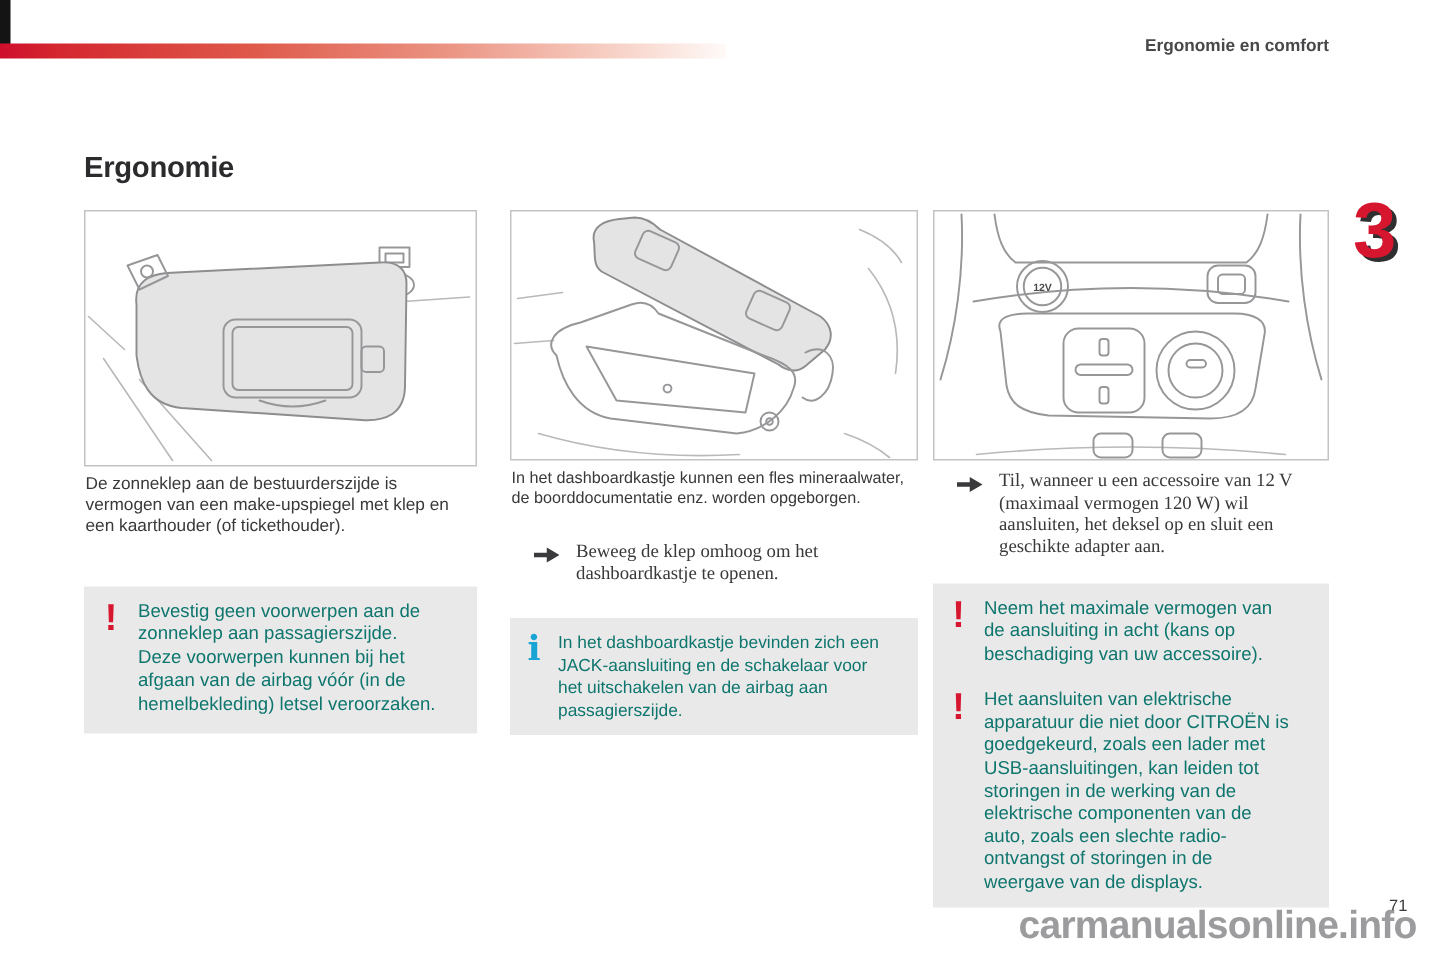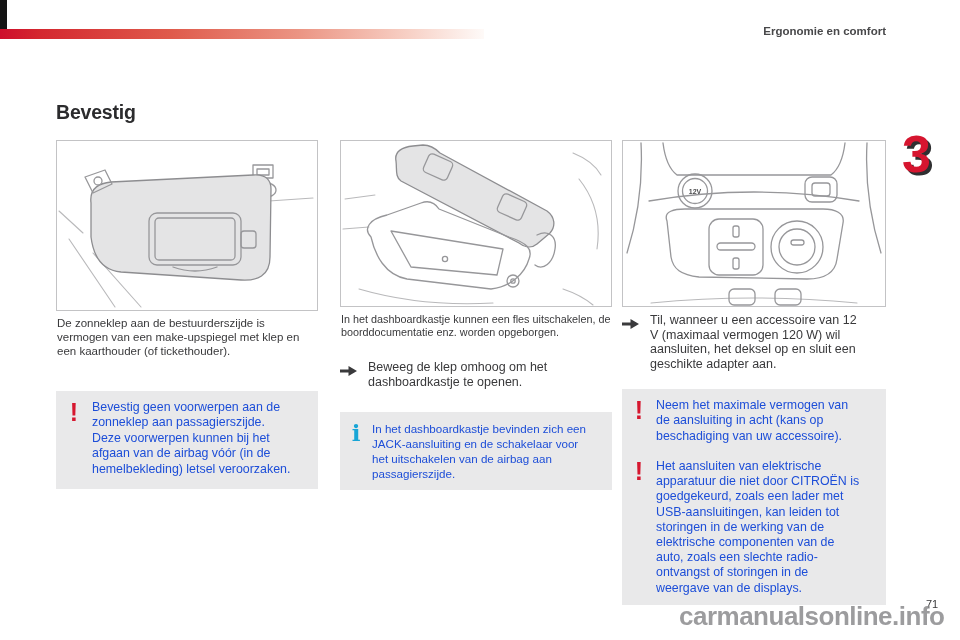--- a/index.html
+++ b/index.html
@@ -20,29 +20,29 @@
   #col2{left:340px;width:272px;}
   #col3{left:622px;width:264px;}
 
   .h1{position:absolute;top:101px;left:0;font-size:19.5px;font-weight:bold;color:#2b2b2d;letter-spacing:-0.2px;white-space:nowrap;}
 
   .frame{position:absolute;left:0;top:140px;background:#ffffff;border:1px solid #c3c3c5;box-sizing:border-box;}
   .frame svg{display:block;}
 
   .caption{position:absolute;left:1px;font-size:11.5px;line-height:14px;color:#39393b;}
 
-  .bullet{position:absolute;left:0;display:flex;align-items:flex-start;}
+  .bullet{position:absolute;left:16px;display:flex;align-items:flex-start;font-family:Liberation Serif, serif;}
   .bullet .arr{flex:0 0 17px;margin-top:3px;margin-right:11px;}
   .bullet .btxt{font-size:12.5px;line-height:14.5px;color:#39393b;}
 
   .notebox{position:absolute;left:0;background:#e9e9ea;display:flex;align-items:flex-start;box-sizing:border-box;}
   .note-icon{flex:0 0 36px;text-align:center;}
   .warn-glyph{display:block;margin-top:8px;color:#d6172f;font-weight:900;font-size:25px;line-height:26px;}
   .info-glyph{display:block;margin-top:9px;color:#18a5d6;font-family:"DejaVu Serif",serif;font-weight:bold;font-size:23px;line-height:24px;}
-  .note-text{flex:1;font-size:12.4px;line-height:15.4px;color:#1d4ed8;padding:9px 24px 9px 0;}
+  .note-text{flex:1;font-size:12.4px;line-height:15.4px;color:#0f766e;padding:9px 24px 9px 0;}
 
   
   #page-number{position:absolute;left:926px;top:598px;font-size:11px;font-weight:normal;color:#39393b;z-index:1;}
   #watermark{position:absolute;left:679px;top:601px;font-size:26px;font-weight:bold;color:#8f8f91;
              letter-spacing:-0.5px;opacity:0.88;z-index:2;white-space:nowrap;}
 
   .art{stroke:#97979a;fill:none;stroke-width:1.3;stroke-linecap:round;stroke-linejoin:round;}
   .art-light{stroke:#b9b9bb;fill:none;stroke-width:1.1;stroke-linecap:round;}
   .art-fill{stroke:#8d8d90;fill:#e4e4e5;stroke-width:1.3;stroke-linejoin:round;}
 </style>
@@ -50,21 +50,21 @@
 <body>
 
 <div id="page">
 
   <div id="corner-tick"></div>
   <div id="red-bar"></div>
   <div id="section-title">Ergonomie en comfort</div>
   <div id="chapter-number">3</div>
 
   <div class="col" id="col1">
-    <div class="h1">Bevestig</div>
+    <div class="h1">Ergonomie</div>
 
     <div class="frame" style="width:262px;height:171px;">
       <svg width="260" height="169" viewBox="0 0 260 169">
         <path class="art-light" d="M212,60 L256,57"></path>
         <path class="art-light" d="M12,98 L58,166 M36,112 L84,166 M2,70 L26,92"></path>
         <path class="art" d="M196,24 h20 v13 h-20 z M200,28 h12 v6 h-12 z"></path>
         <ellipse class="art" cx="206" cy="49" rx="13" ry="8" fill="#ffffff"></ellipse>
         <path class="art-fill" d="M34,62 C32,46 44,42 54,41 L196,34 C210,33 214,40 214,48 L213,116 C213,135 200,140 184,139 L64,131 C42,129 36,112 34,96 Z"></path>
         <path class="art" d="M28,36 l20,-7 7,14 -19,9 z" fill="#f4f4f5"></path>
         <circle class="art" cx="41" cy="40" r="4" fill="#ffffff"></circle>
@@ -95,21 +95,21 @@
         <rect class="art" x="158" y="56" width="26" height="20" rx="4" transform="rotate(24 171 66)" fill="#f2f2f3"></rect>
         <path class="art" d="M30,96 C22,88 28,78 46,74 L80,62 C88,59 94,62 98,68 L168,96 C186,102 192,108 188,118 C184,132 170,146 150,148 L66,138 C44,134 34,114 30,96 Z" fill="#ffffff"></path>
         <path class="art" d="M50,90 L162,108 L156,134 L70,126 Z"></path>
         <circle class="art" cx="104" cy="118" r="2.6"></circle>
         <circle class="art" cx="172" cy="140" r="6"></circle>
         <circle class="art" cx="172" cy="140" r="2.2"></circle>
         <path class="art" d="M196,94 C208,88 216,96 214,108 C212,122 202,130 194,124"></path>
       </svg>
     </div>
 
-    <div class="caption" style="top:313px;width:276px;font-size:10.8px;line-height:13px;">In het dashboardkastje kunnen een fles uitschakelen, de boorddocumentatie enz. worden opgeborgen.</div>
+    <div class="caption" style="top:313px;width:276px;font-size:10.8px;line-height:13px;">In het dashboardkastje kunnen een fles mineraalwater, de boorddocumentatie enz. worden opgeborgen.</div>
 
     <div class="bullet" style="top:360px;width:240px;">
       <span class="arr">
         <svg width="17" height="12" viewBox="0 0 17 12">
             <path d="M0 4.5 H8.5 V1 L17 6 8.5 11 V7.5 H0 Z" fill="#3a3a3c"></path>
           </svg>
       </span>
       <span class="btxt" style="width:200px;">Beweeg de klep omhoog om het dashboardkastje te openen.</span>
     </div>
 

